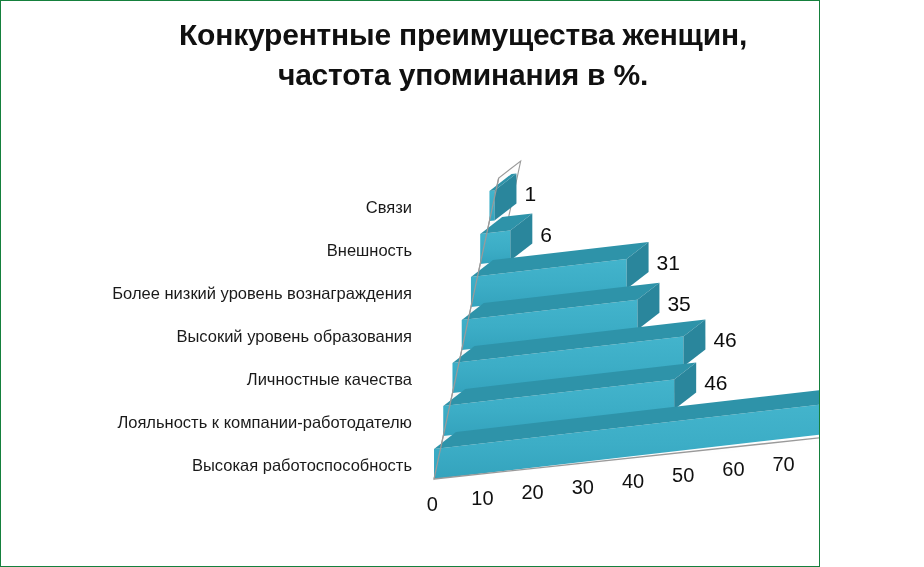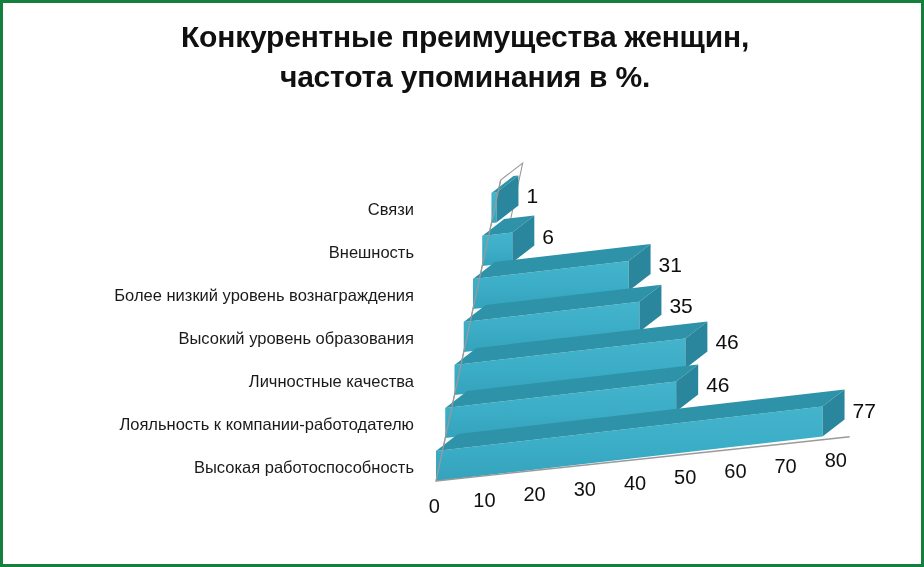--- a/index.html
+++ b/index.html
@@ -2,24 +2,24 @@
 <html><head>
 <meta charset="utf-8">
 <style>
   html, body {
     margin: 0;
     padding: 0;
     background: #ffffff;
   }
   #chart-root {
     position: relative;
-    width: 924px;
+    width: 820px;
     height: 567px;
     background: #ffffff;
-    border: 3px solid #15803d;
+    border: 1px solid #15803d;
     box-sizing: border-box;
     overflow: hidden;
     font-family: "Liberation Sans", sans-serif;
   }
   #chart-title {
     position: absolute;
     left: 0;
     top: 14px;
     width: 924px;
     text-align: center;

